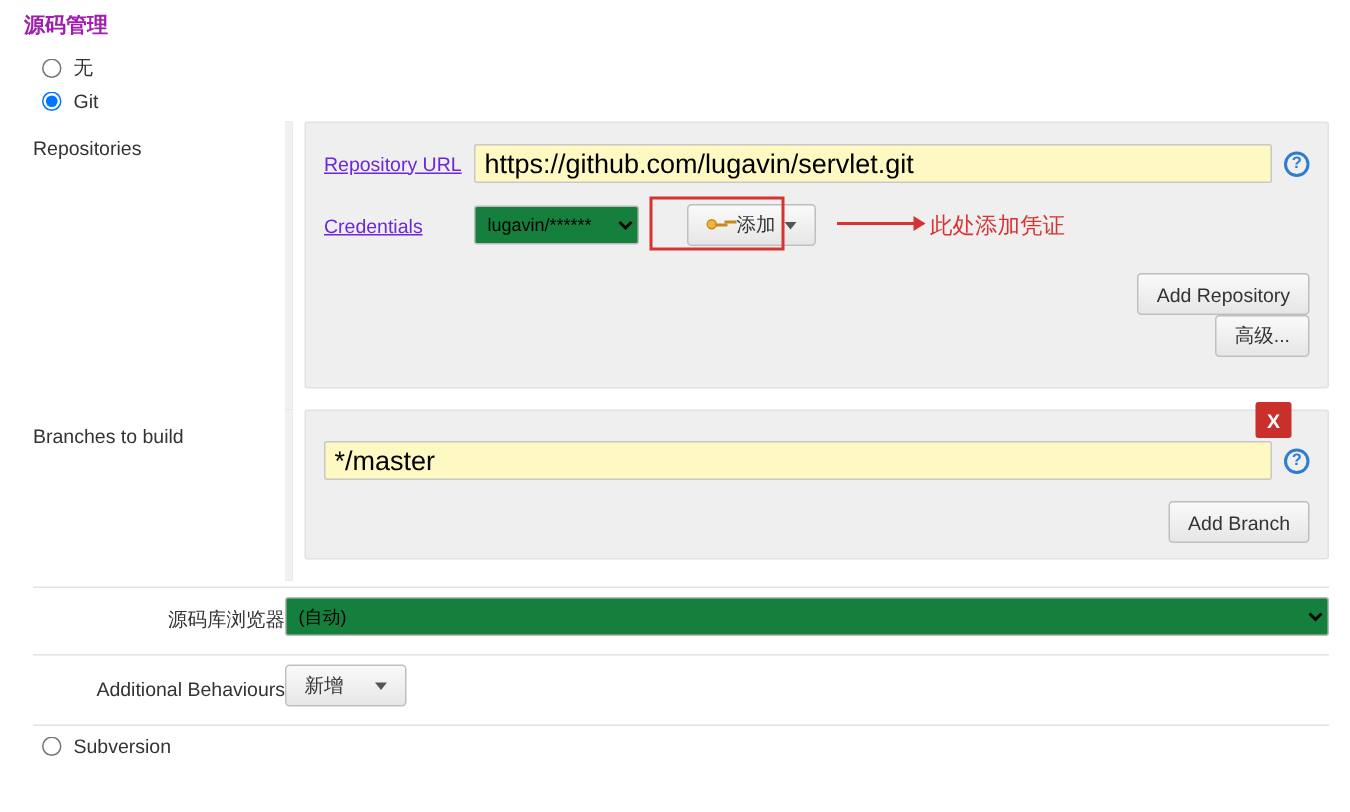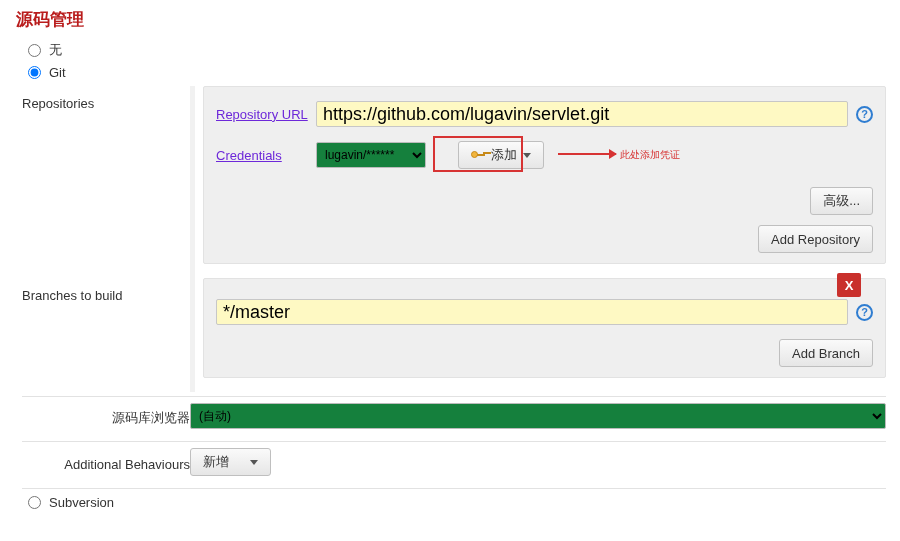--- a/index.html
+++ b/index.html
@@ -17,21 +17,21 @@
   *{box-sizing:border-box;}
   html,body{margin:0;padding:0;}
   body{
     width:900px;height:541px;
     font-family:Arial,"Microsoft YaHei",sans-serif;
     font-size:13px;color:#333;background:#fff;
   }
 
   .section{padding:8px 14px 4px;}
   .section-title{
-    font-size:17px;font-weight:bold;margin:0 0 10px 2px;color:#b91c1c;
+    font-size:14px;font-weight:bold;margin:0 0 10px 2px;color:#a21caf;
   }
 
   .radio-row{display:flex;align-items:center;gap:8px;margin:6px 0 6px 14px;}
   .radio-row input[type=radio]{margin:0;}
   .radio-row label{cursor:pointer;}
 
   .config-area{margin-left:8px;}
   .row{display:flex;align-items:flex-start;margin:0;}
   .rowname{
     width:168px;flex-shrink:0;
@@ -89,21 +89,21 @@
   .annot-box{
     position:absolute;border:2px solid var(--note-red);top:-5px;left:-3px;
     width:90px;height:36px;pointer-events:none;
   }
   .annot-arrow{display:inline-block;width:58px;height:1.5px;background:var(--note-red);margin:0 4px 0 14px;position:relative;top:-1px;}
   .annot-arrow::after{
     content:"";position:absolute;right:-1px;top:-4.5px;width:0;height:0;
     border-top:5px solid transparent;border-bottom:5px solid transparent;
     border-left:8px solid var(--note-red);
   }
-  .annot-text{color:var(--note-red);font-size:10px;text-align:center;}
+  .annot-text{color:var(--note-red);font-size:15px;text-align:center;}
 
   .panel-actions{display:flex;justify-content:flex-end;gap:8px;}
 
   .delete-badge{
     position:absolute;top:-6px;right:24px;background:var(--red);color:#fff;
     width:24px;height:24px;border-radius:2px;cursor:pointer;
     display:flex;align-items:center;justify-content:center;font-weight:bold;font-size:13px;
   }
 
   .simple-row{display:flex;align-items:center;margin:4px 0 12px;}
@@ -151,28 +151,28 @@
                 <span class="btn">
                   <span class="key-icon"></span>
                   <span>添加</span>
                   <span class="arrow-down"></span>
                 </span>
               </span>
               <span class="annot-arrow"></span>
               <span class="annot-text">此处添加凭证</span>
             </div>
           </div>
+          <div class="panel-actions">
+            <span class="btn">
+              <span>Add Repository</span>
+            </span>
+          </div>
           <div class="panel-actions" style="margin-bottom:10px;">
             <span class="btn">
               <span>高级...</span>
-            </span>
-          </div>
-          <div class="panel-actions">
-            <span class="btn">
-              <span>Add Repository</span>
             </span>
           </div>
         </div>
       </div>
     </div>
 
     <div class="row">
       <div class="rowname">Branches to build</div>
       <div class="divider" style="align-self:stretch;"></div>
       <div class="panelwrap">

